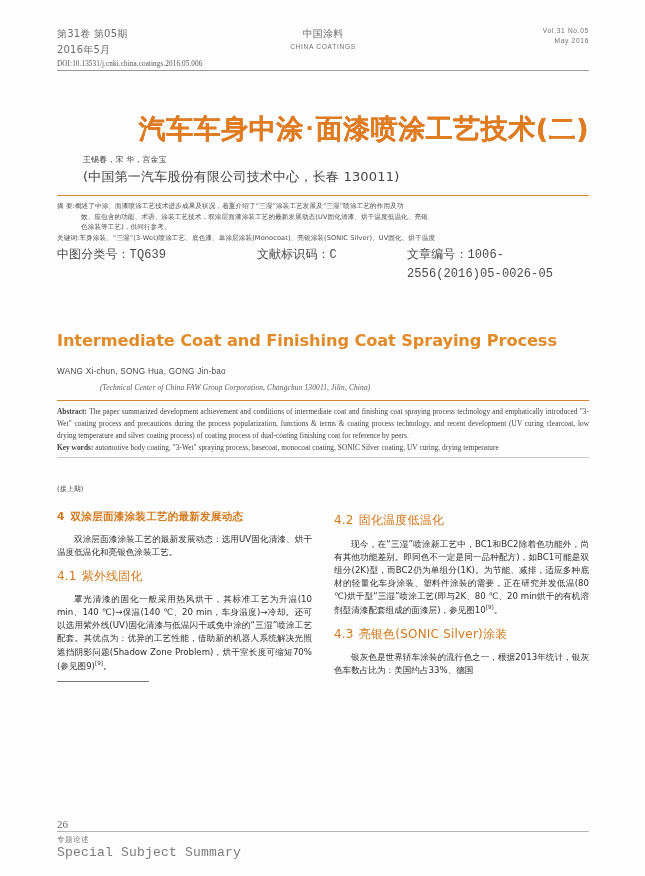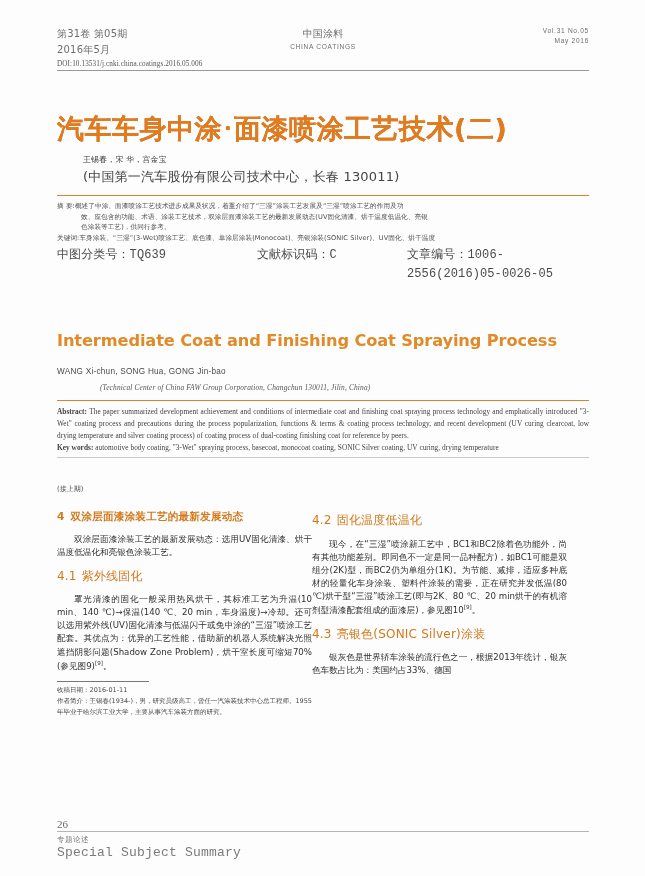--- a/index.html
+++ b/index.html
@@ -60,20 +60,21 @@
   
   .cn-title {
     margin-top: 42px;
     font-family: "DejaVu Sans", sans-serif;
     font-weight: bold;
     font-size: 27px;
     color: #e07b1e;
     letter-spacing: .5px;
     line-height: 1.15;
     text-shadow: 0 0 .6px #c8641a;
+    text-align: right;
   }
   .cn-title .dot { font-size: 20px; vertical-align: 3px; padding: 0 2px;}
   .cn-authors {
     margin-top: 10px;
     margin-left: 26px;
     font-family: "DejaVu Sans", sans-serif;
     font-size: 7.8px;
     color: #3a3a3a;
     letter-spacing: .3px;
   }
@@ -163,20 +164,21 @@
   
   .cont-note {
     margin-top: 26px;
     font-family: "DejaVu Sans", sans-serif;
     font-size: 7px;
     color: #4a4a4a;
   }
   .cols {
     margin-top: 16px;
     display: flex;
+    gap: 22px;
   }
   .col-body { width: 255px; }
   .sec-h1 {
     font-family: "DejaVu Sans", sans-serif;
     font-weight: bold;
     font-size: 10.6px;
     color: #d2791b;
     letter-spacing: .2px;
     margin-bottom: 3px;
   }
@@ -312,24 +314,20 @@
           <span class="num">4</span><span>双涂层面漆涂装工艺的最新发展动态</span>
         </div>
         <p class="para">双涂层面漆涂装工艺的最新发展动态：选用UV固化清漆、烘干温度低温化和亮银色涂装工艺。</p>
 
         <div class="sec-h2">
           <span class="num">4.1</span><span>紫外线固化</span>
         </div>
         <p class="para"><span>罩光清漆的固化一般采用热风烘干，其标准工艺为升温(10 min、140 ℃)→保温(140 ℃、20 min，车身温度)→冷却。还可以选用紫外线(UV)固化清漆与低温闪干或免中涂的“三湿”喷涂工艺配套。其优点为：优异的工艺性能，借助新的机器人系统解决光照遮挡阴影问题(Shadow Zone Problem)，烘干室长度可</span><span>缩短70%(参见图9)</span><span class="sup">[9]</span><span>。</span></p>
 
         <div class="fn-rule"></div>
-        <div class="fn">
-          <div>收稿日期：2016-01-11</div>
-          <div>作者简介：王锡春(1934-)，男，研究员级高工，曾任一汽涂装技术中心总工程师。1955年毕业于哈尔滨工业大学，主要从事汽车涂装方面的研究。</div>
-        </div>
       </div>
 
       <div class="col-body">
         <div class="sec-h2">
           <span class="num">4.2</span><span>固化温度低温化</span>
         </div>
         <p class="para"><span>现今，在“三湿”喷涂新工艺中，BC1和BC2除着色功能外，尚有其他功能差别。即同色不一定是同一品种配方)，如BC1可能是双组分(2K)型，而BC2仍为单组分(1K)。为节能、减排，适应多种底材的轻量化车身涂装、塑料件涂装的需要，正在研究并发低温(80 ℃)烘干型“三湿”喷涂工艺(即与2K、80 ℃、20 min烘干的有机溶剂型清漆配套组成的面漆层)，参见图10</span><span class="sup">[9]</span><span>。</span></p>
 
         <div class="sec-h2">
           <span class="num">4.3</span><span>亮银色(SONIC Silver)涂装</span>

